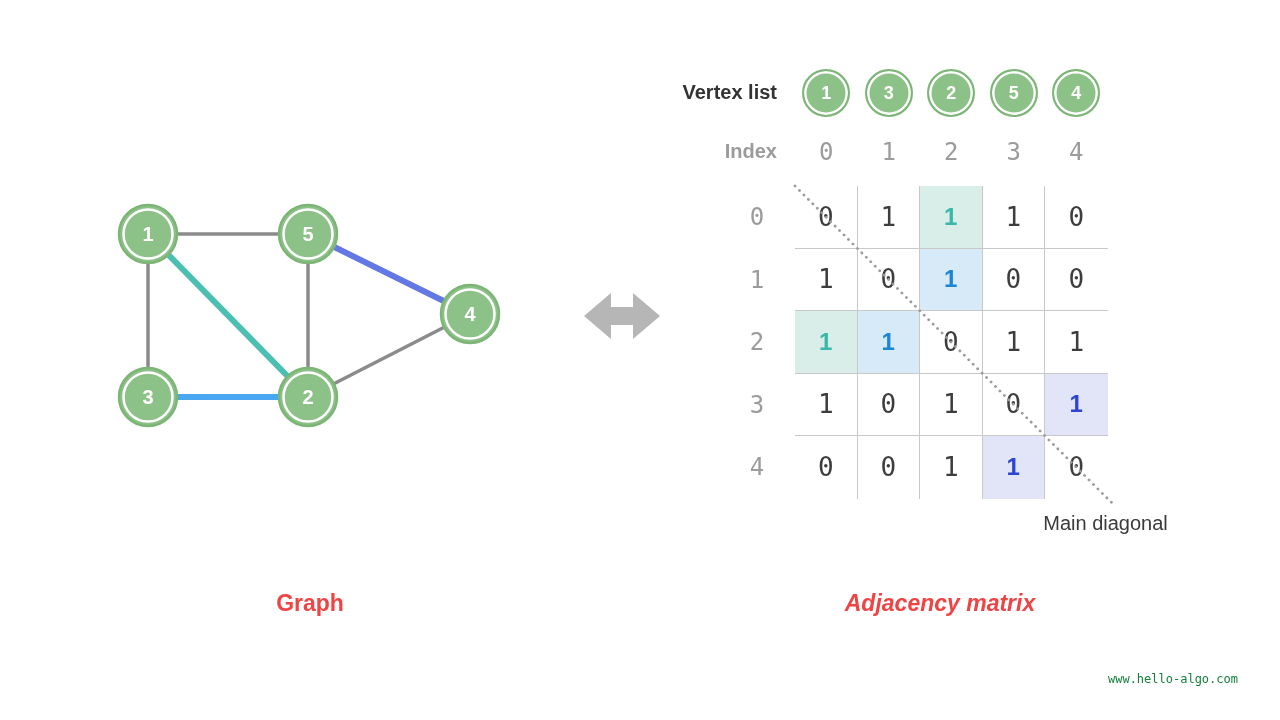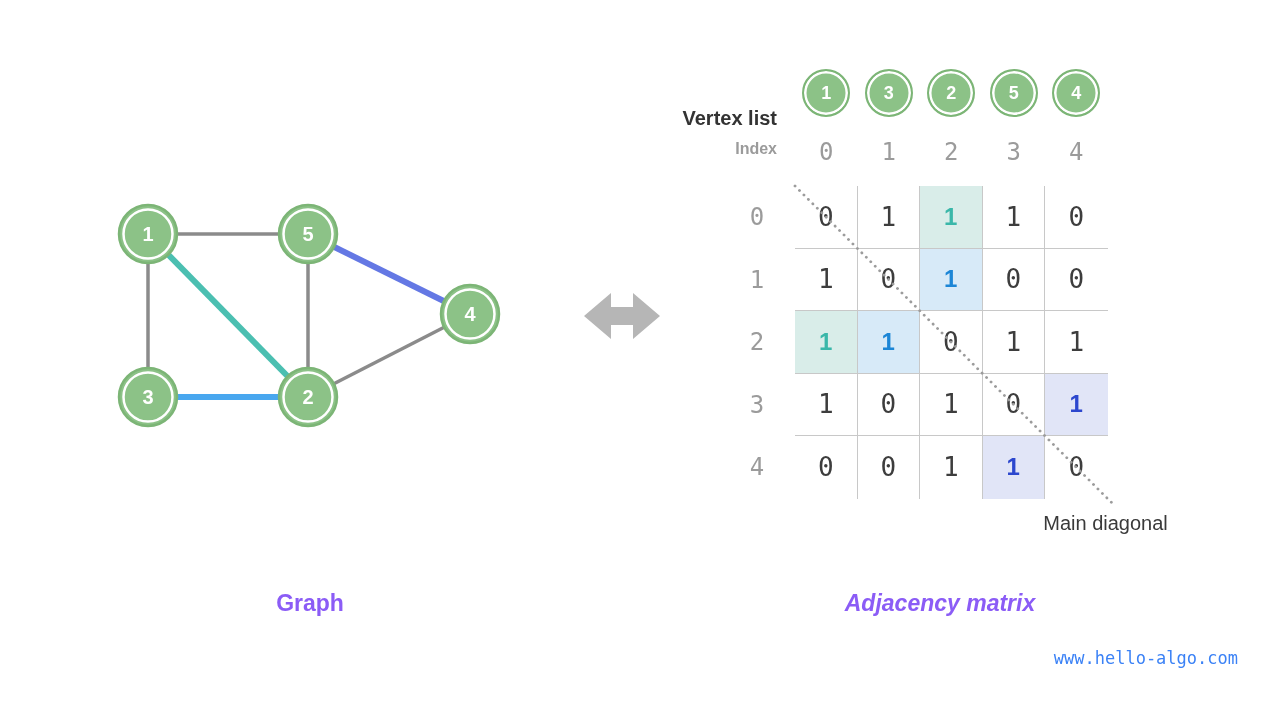--- a/index.html
+++ b/index.html
@@ -25,22 +25,22 @@
     box-shadow:inset 0 0 0 2.5px #ffffff;
     display:flex;align-items:center;justify-content:center;
     color:#ffffff;font-weight:bold;font-size:18px;
   }
   #index-row{top:138px;}
   #index-row .icell{height:28px;display:flex;align-items:center;justify-content:center;
     color:#9b9b9b;font-size:24px;}
 
   
   .side-label{position:absolute;left:620px;width:157px;text-align:right;font-weight:bold;}
-  #vertex-list-label{top:81px;font-size:20px;color:#333333;margin-top:26px;}
-  #index-label{top:140px;font-size:16px;color:#9b9b9b;}
+  #vertex-list-label{top:81px;font-size:20px;color:#333333;}
+  #index-label{top:140px;font-size:20px;color:#9b9b9b;}
 
   
   #row-labels{position:absolute;left:742px;top:186px;width:30px;}
   #row-labels .rcell{height:62.5px;display:flex;align-items:center;justify-content:center;
     color:#9b9b9b;font-size:24px;}
 
   
   #matrix-grid{position:absolute;left:795px;top:186px;display:grid;
     grid-template-columns:repeat(5,62.5px);grid-auto-rows:62.5px;}
   .mcell{display:flex;align-items:center;justify-content:center;
@@ -51,24 +51,24 @@
   .hl-teal{background:#D9EDE9;color:#3AB7A9;}
   .hl-blue{background:#D7EAF8;color:#1C86D6;}
   .hl-indigo{background:#E1E5F7;color:#2C47CE;}
 
   
   #diagonal-svg{position:absolute;left:790px;top:181px;pointer-events:none;}
   #main-diagonal-label{position:absolute;left:1018px;top:512px;width:175px;text-align:center;
     font-size:20px;font-weight:normal;color:#3a3a3a;}
 
   
-  .caption{position:absolute;top:590px;font-size:23px;font-weight:bold;color:#8b5cf6;text-align:center;}
+  .caption{position:absolute;top:590px;font-size:23px;font-weight:bold;color:#ef4444;text-align:center;}
   #graph-caption{left:90px;width:440px;}
   #matrix-caption{left:730px;width:420px;font-style:italic;}
-  #watermark{position:absolute;right:42px;top:648px;font-size:17px;color:#3b82f6;}
+  #watermark{position:absolute;right:42px;top:672px;font-size:12px;color:#15803d;}
 </style>
 </head>
 <body>
 
 <svg id="graph-svg" width="440" height="270">
   <g id="graph-edges">
       <line x1="58" y1="59" x2="218" y2="59" stroke="#8B8B8B" stroke-width="3.5"></line>
       <line x1="58" y1="59" x2="58" y2="222" stroke="#8B8B8B" stroke-width="3.5"></line>
       <line x1="218" y1="59" x2="218" y2="222" stroke="#8B8B8B" stroke-width="3.5"></line>
       <line x1="218" y1="222" x2="380" y2="139" stroke="#8B8B8B" stroke-width="3.5"></line>

